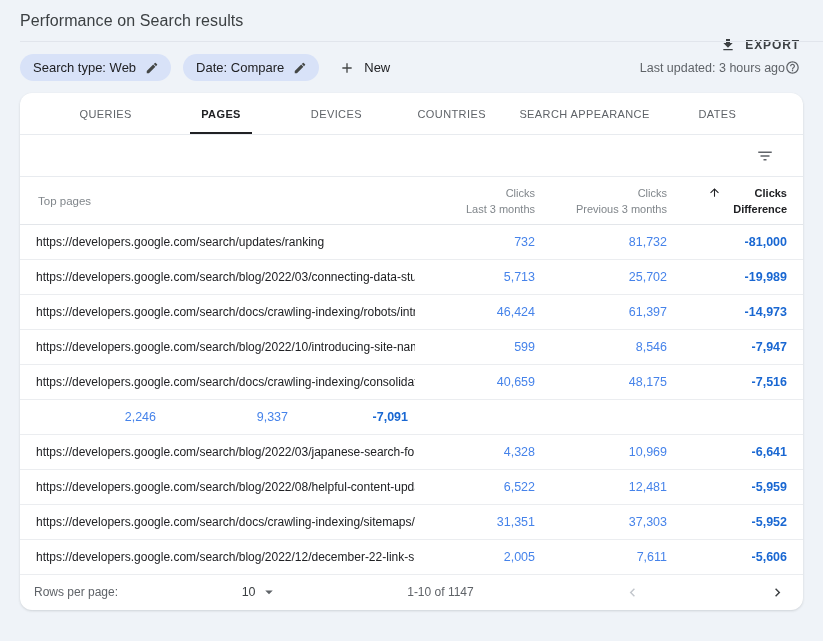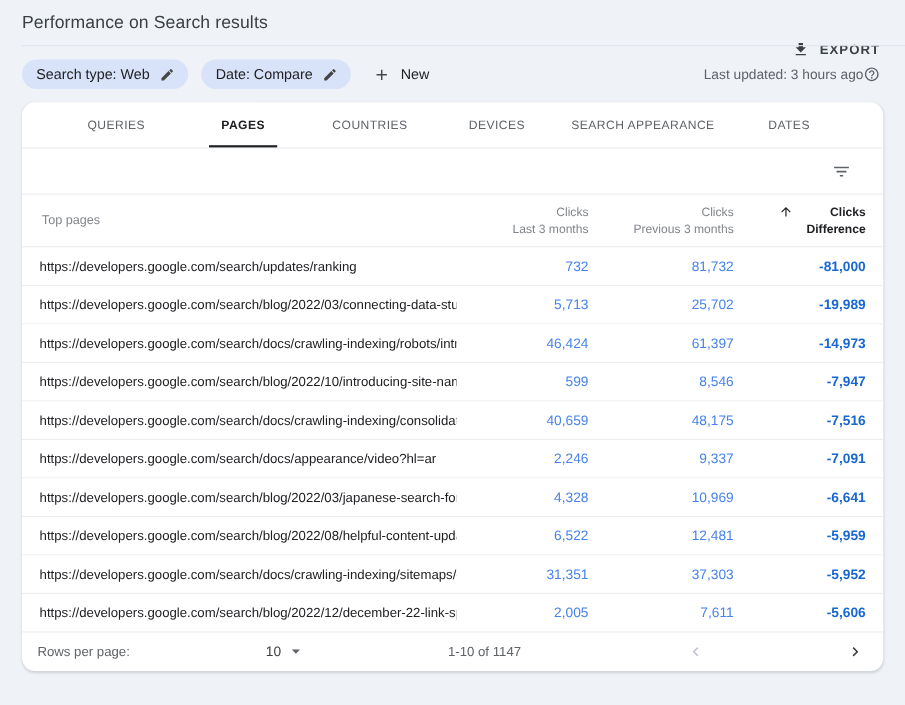--- a/index.html
+++ b/index.html
@@ -128,24 +128,24 @@
 
     <div class="tabs">
       <div class="tab">
           <span>QUERIES</span>
         </div>
       <div class="tab active">
         <span>PAGES</span>
         <span class="tab-underline"></span>
       </div>
       <div class="tab">
+          <span>DEVICES</span>
+        </div>
+      <div class="tab">
           <span>COUNTRIES</span>
-        </div>
-      <div class="tab">
-          <span>DEVICES</span>
         </div>
       <div class="tab">
           <span>SEARCH APPEARANCE</span>
         </div>
       <div class="tab">
           <span>DATES</span>
         </div>
     </div>
 
     <div class="toolbar-row">
@@ -205,21 +205,20 @@
       <span class="num prev">8,546</span>
       <span class="diff">-7,947</span>
     </div>
     <div class="row">
       <span class="url">https://developers.google.com/search/docs/crawling-indexing/consolidate-duplicate-urls</span>
       <span class="num">40,659</span>
       <span class="num prev">48,175</span>
       <span class="diff">-7,516</span>
     </div>
     <div class="row">
-      <span class="url">https://developers.google.com/search/docs/appearance/video?hl=ar</span>
       <span class="num">2,246</span>
       <span class="num prev">9,337</span>
       <span class="diff">-7,091</span>
     </div>
     <div class="row">
       <span class="url">https://developers.google.com/search/blog/2022/03/japanese-search-for-beginner</span>
       <span class="num">4,328</span>
       <span class="num prev">10,969</span>
       <span class="diff">-6,641</span>
     </div>

